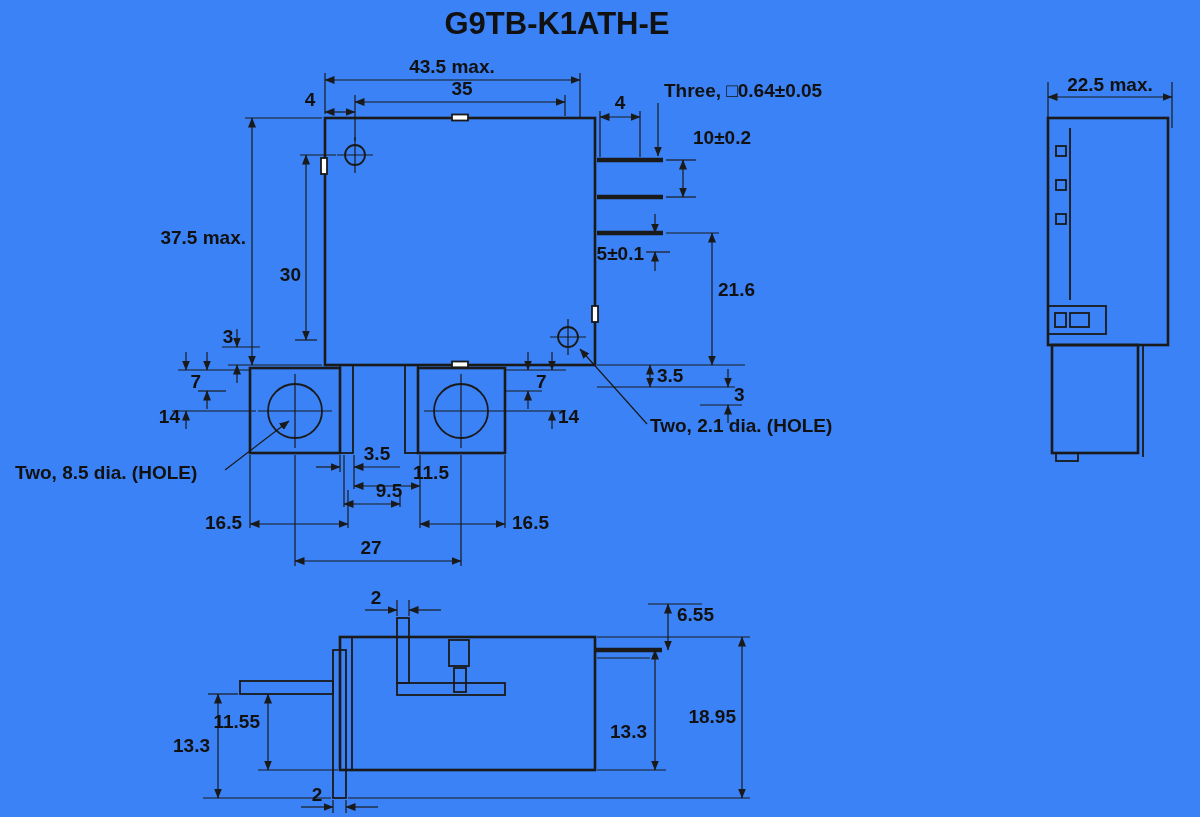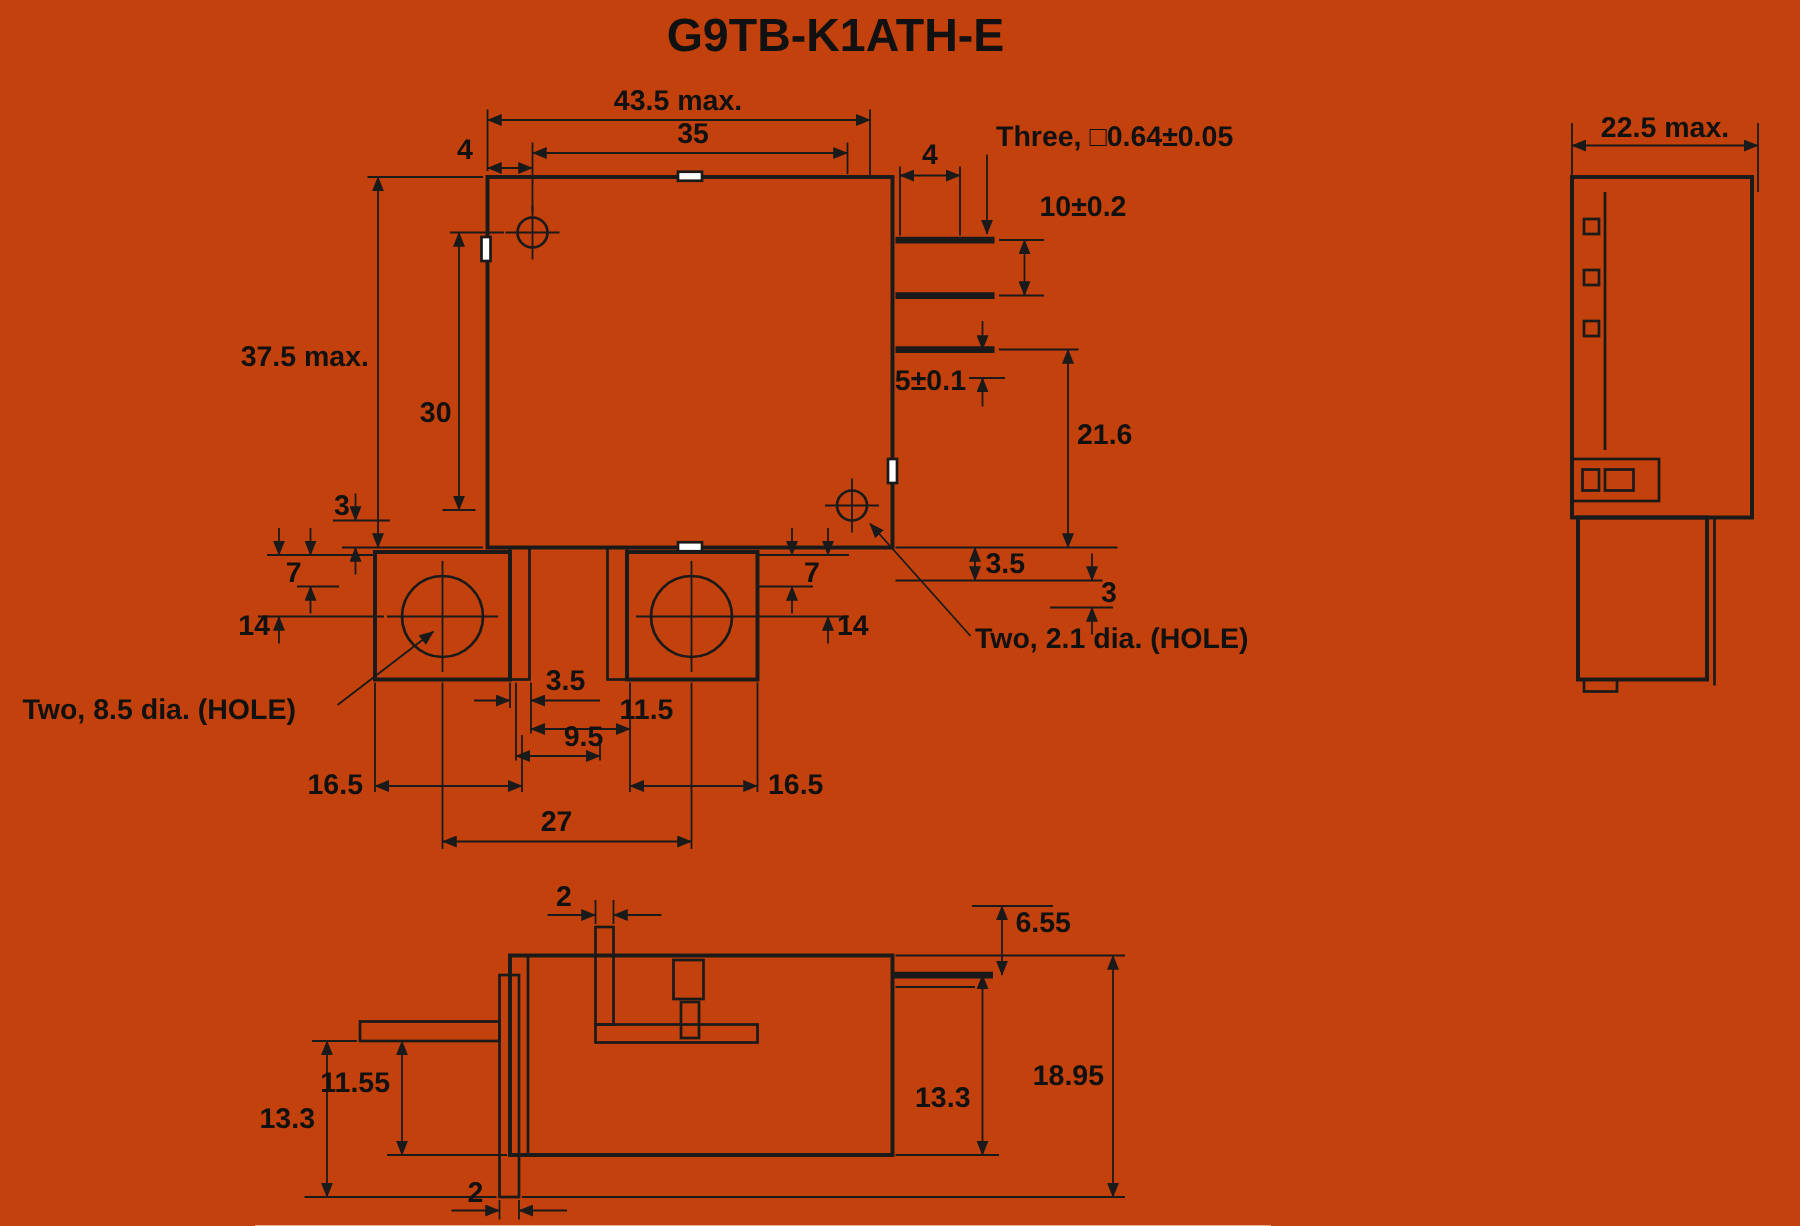--- a/index.html
+++ b/index.html
@@ -1,16 +1,16 @@
 <!DOCTYPE html>
 <html><head>
 <meta charset="utf-8">
 <style>
   html,body{margin:0;padding:0;background:#fff;}
-  .page{position:relative;width:1200px;height:817px;background:#c2410c;overflow:hidden;}
+  .page{position:relative;width:1200px;height:817px;background:#3b82f6;overflow:hidden;}
   svg{display:block;}
   
   .oT{fill:none;stroke:#1a1a1a;stroke-width:2.6;}
   .oM{fill:none;stroke:#1a1a1a;stroke-width:1.8;}
   .oN{fill:#fff;stroke:#1a1a1a;stroke-width:1.8;}
   .dl{fill:none;stroke:#1a1a1a;stroke-width:1.2;}
   .tm{fill:none;stroke:#1a1a1a;stroke-width:4.5;}
   .da{marker-start:url(#ar);marker-end:url(#ar);}
   .ae{marker-end:url(#ar);}
   .as{marker-start:url(#ar);}

